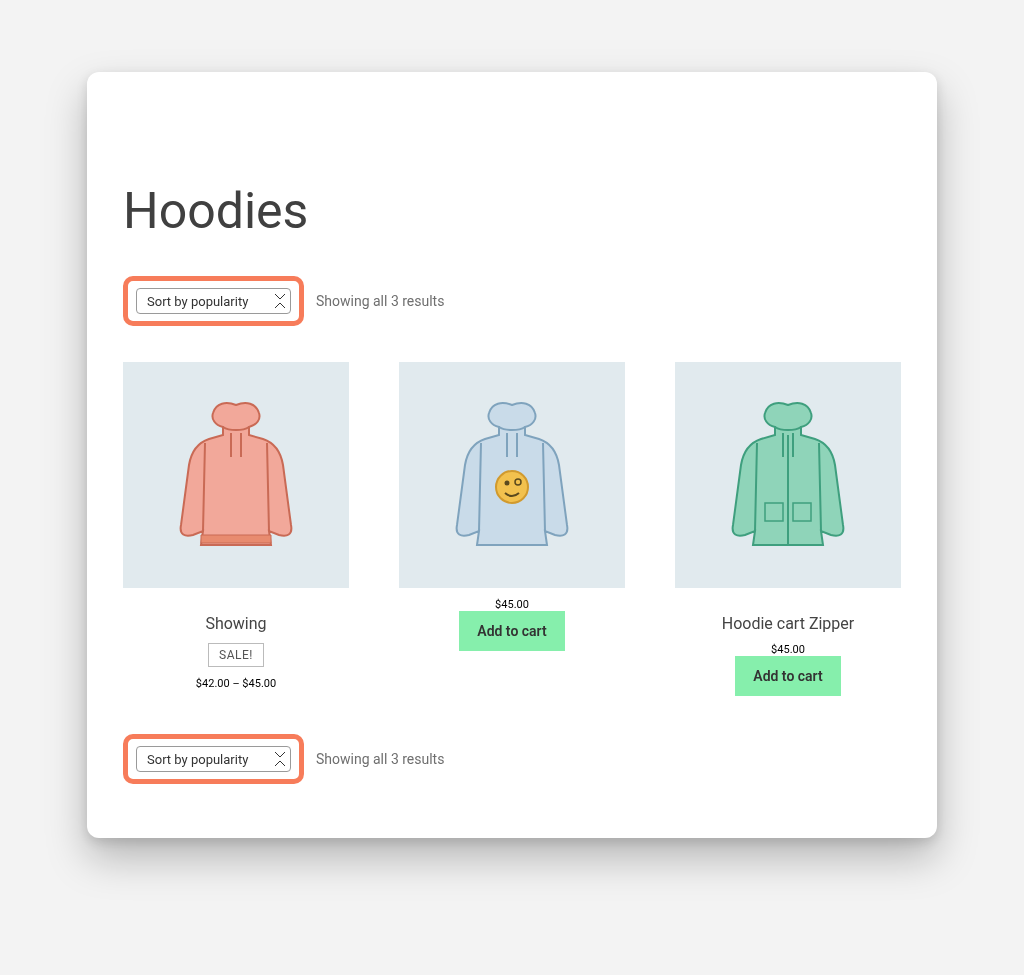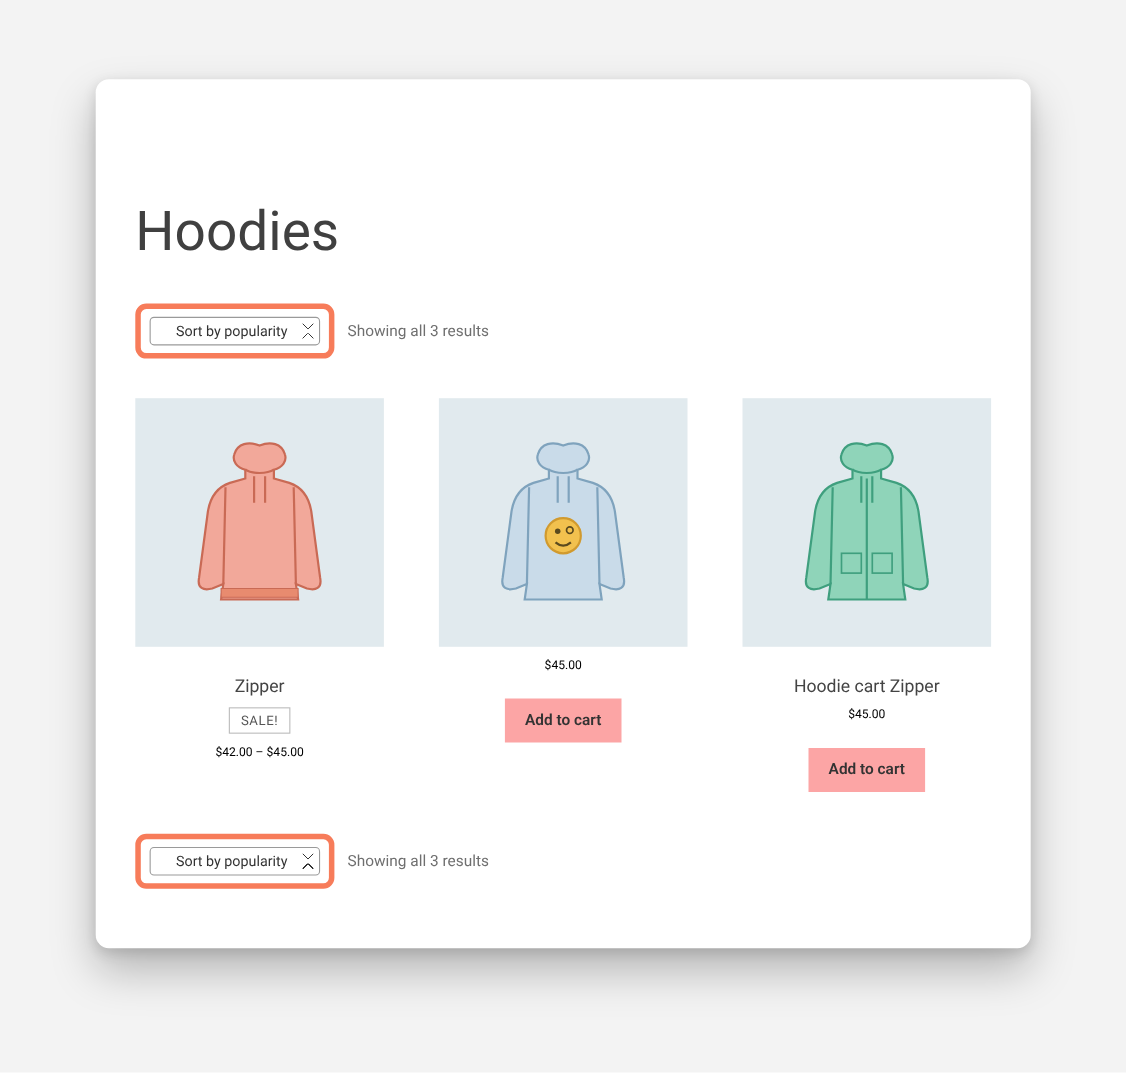--- a/index.html
+++ b/index.html
@@ -38,21 +38,21 @@
   .highlight-box {
     border: 5px solid #f77c5a;
     border-radius: 10px;
     padding: 7px 8px;
     display: inline-flex;
     align-items: center;
   }
   .sort-select {
     font-size: 13px;
     color: #333;
-    padding: 3px 20px 3px 23px;
+    padding: 3px 20px 3px 10px;
     border: 1px solid #9a9a9a;
     border-radius: 4px;
     background: #fff;
     height: 26px;
     min-width: 155px;
     font-family: inherit;
     -webkit-appearance: none;
     appearance: none;
     position: relative;
   }
@@ -112,26 +112,25 @@
     margin-top: 6px;
     letter-spacing: 0.5px;
   }
   .price {
     font-size: 11px;
     color: #000000;
     margin-top: 10px;
   }
   .btn {
     display: inline-block;
-    background: #fca5a5;
+    background: #86efac;
     color: #333;
     font-size: 14px;
     font-weight: 600;
     padding: 12px 18px;
-    margin-top: 24px;
     border: none;
     cursor: pointer;
     font-family: inherit;
   }
 </style>
 </head>
 <body>
 
 <div class="card">
 
@@ -153,21 +152,21 @@
     <div class="product">
       <div class="product-image">
         <svg viewBox="0 0 150 160">
           <path d="M75 10 C65 6 55 8 52 18 C50 24 54 30 62 32 L62 40 L48 44 C36 48 30 58 28 70 L20 130 C18 140 24 142 32 140 L42 136 L40 150 L110 150 L108 136 L118 140 C126 142 132 140 130 130 L122 70 C120 58 114 48 102 44 L88 40 L88 32 C96 30 100 24 98 18 C95 8 85 6 75 10 Z" fill="#f2a89a" stroke="#c96a55" stroke-width="2"></path>
           <path d="M62 32 C68 36 82 36 88 32" fill="none" stroke="#c96a55" stroke-width="2"></path>
           <path d="M42 136 L44 48 M108 136 L106 48" fill="none" stroke="#c96a55" stroke-width="2"></path>
           <path d="M70 38 L70 62 M80 38 L80 62" fill="none" stroke="#c96a55" stroke-width="2"></path>
           <path d="M40 148 L110 148 L110 140 L40 140 Z" fill="#e88b6f" stroke="#c96a55" stroke-width="1"></path>
         </svg>
       </div>
-      <div class="product-title">Zipper</div>
+      <div class="product-title">Showing</div>
       <div class="sale-badge">SALE!</div>
       <div class="price">$42.00 – $45.00</div>
     </div>
 
     <div class="product">
       <div class="product-image">
         <svg viewBox="0 0 150 160">
           <path d="M75 10 C65 6 55 8 52 18 C50 24 54 30 62 32 L62 40 L48 44 C36 48 30 58 28 70 L20 130 C18 140 24 142 32 140 L42 136 L40 150 L110 150 L108 136 L118 140 C126 142 132 140 130 130 L122 70 C120 58 114 48 102 44 L88 40 L88 32 C96 30 100 24 98 18 C95 8 85 6 75 10 Z" fill="#c9dbe9" stroke="#7fa3bd" stroke-width="2"></path>
           <path d="M62 32 C68 36 82 36 88 32" fill="none" stroke="#7fa3bd" stroke-width="2"></path>
           <path d="M42 136 L44 48 M108 136 L106 48" fill="none" stroke="#7fa3bd" stroke-width="2"></path>

